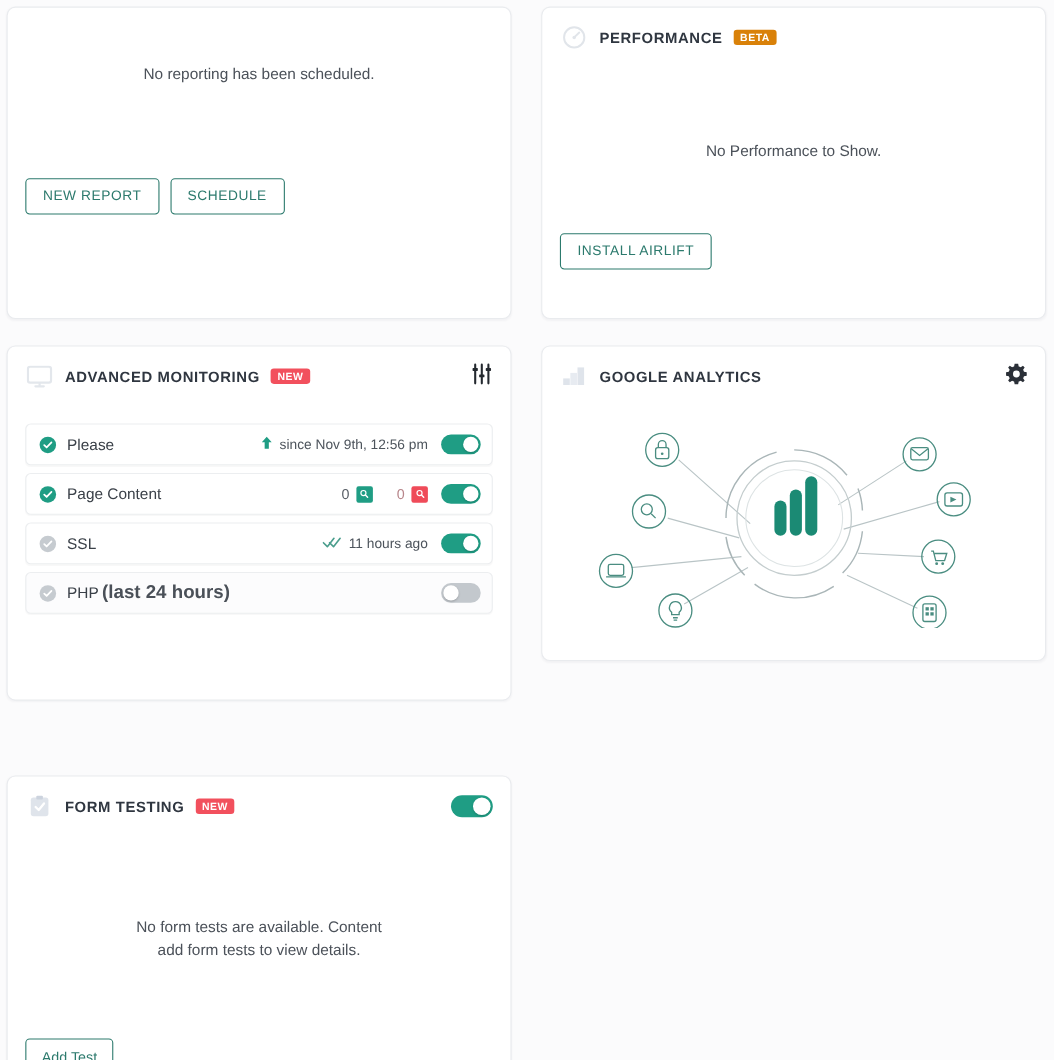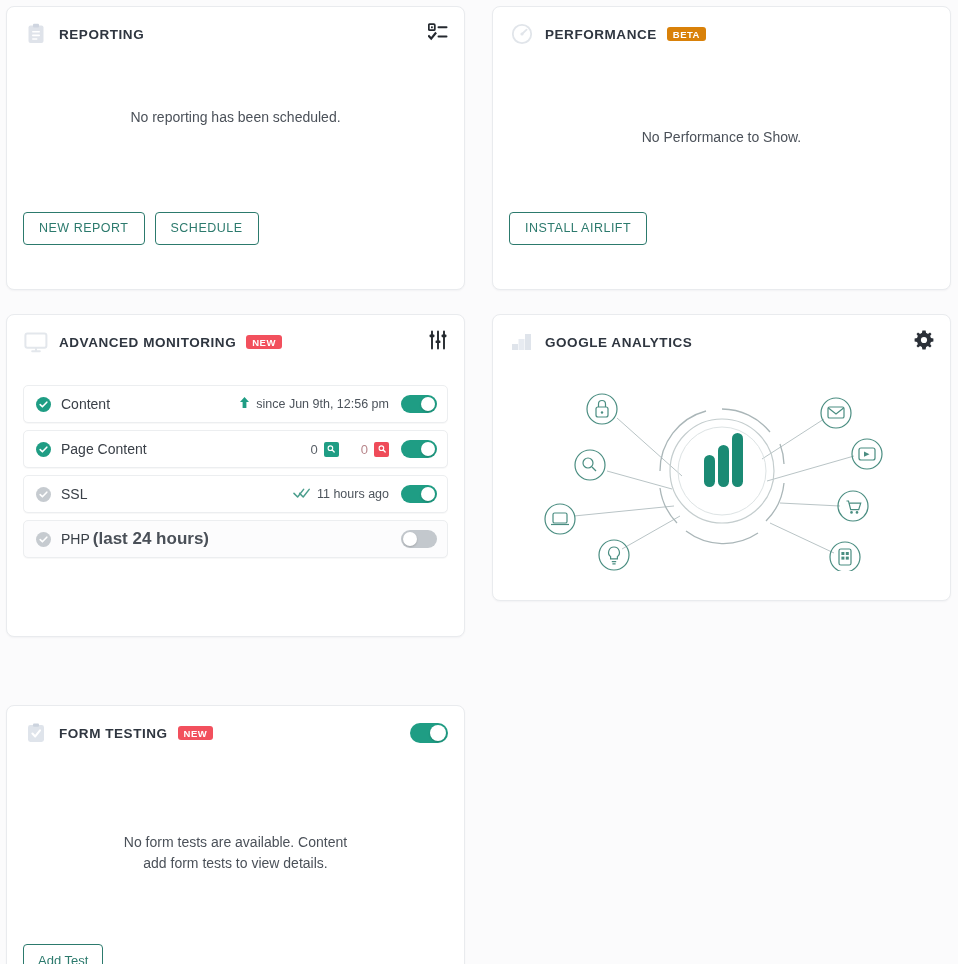--- a/index.html
+++ b/index.html
@@ -190,43 +190,20 @@
   #card-formtesting .empty-msg { margin-bottom: 70px; }
   .gear { cursor: pointer; }
 </style>
 </head>
 <body>
 
 <div class="page">
   <div class="grid">
 
     <div class="card" id="card-reporting" style="height:284px;">
-      <div class="card-head">
-        <span class="head-icon">
-          <svg width="20" height="22" viewBox="0 0 20 22" fill="none">
-            <rect x="2.5" y="2.5" width="15" height="17.5" rx="2" fill="#dfe3ea"></rect>
-            <rect x="7" y="0.8" width="6" height="3.6" rx="1" fill="#cfd5e0"></rect>
-            <rect x="6" y="8" width="8" height="1.6" rx="0.8" fill="#ffffff"></rect>
-            <rect x="6" y="11.6" width="8" height="1.6" rx="0.8" fill="#ffffff"></rect>
-            <rect x="6" y="15.2" width="5.5" height="1.6" rx="0.8" fill="#ffffff"></rect>
-          </svg>
-        </span>
-        <span class="card-title">REPORTING</span>
-        <span class="head-right">
-          <span style="cursor:pointer;">
-            <svg width="20" height="18" viewBox="0 0 20 18">
-              <rect x="0.8" y="1.2" width="6" height="6" rx="1" fill="none" stroke="#24292f" stroke-width="1.8"></rect>
-              <rect x="3" y="3.4" width="1.8" height="1.8" fill="#24292f"></rect>
-              <rect x="9.5" y="3.2" width="10" height="2" rx="1" fill="#24292f"></rect>
-              <path d="M1 13.2 L3.2 15.6 L7.4 10.4" fill="none" stroke="#24292f" stroke-width="2.2" stroke-linecap="square"></path>
-              <rect x="9.5" y="12.4" width="10" height="2" rx="1" fill="#24292f"></rect>
-            </svg>
-          </span>
-        </span>
-      </div>
       <div class="card-body">
         <p class="empty-msg">No reporting has been scheduled.</p>
         <div class="btn-row">
           <button class="btn">NEW REPORT</button>
           <button class="btn">SCHEDULE</button>
         </div>
       </div>
     </div>
 
     <div class="card" id="card-performance" style="height:284px;">
@@ -273,28 +250,28 @@
       </div>
       <div class="card-body">
         <div class="mon-list">
 
           <div class="mon-row">
             <span class="status-dot on">
               <svg width="9" height="9" viewBox="0 0 9 9">
                   <path d="M1.2 4.6 L3.4 6.8 L7.8 2.2" fill="none" stroke="#fff" stroke-width="1.6" stroke-linecap="round" stroke-linejoin="round"></path>
                 </svg>
             </span>
-            <span class="mon-label">Content</span>
+            <span class="mon-label">Please</span>
             <span class="mon-meta">
               <span>
                 <svg width="11" height="13" viewBox="0 0 11 13">
                     <path d="M5.5 1 L10 6 H7.4 V12 H3.6 V6 H1 Z" fill="#1f9d84"></path>
                   </svg>
               </span>
-              <span>since Jun 9th, 12:56 pm</span>
+              <span>since Nov 9th, 12:56 pm</span>
             </span>
             <span class="toggle on">
                 <span class="knob"></span>
               </span>
           </div>
 
           <div class="mon-row">
             <span class="status-dot on">
               <svg width="9" height="9" viewBox="0 0 9 9">
                   <path d="M1.2 4.6 L3.4 6.8 L7.8 2.2" fill="none" stroke="#fff" stroke-width="1.6" stroke-linecap="round" stroke-linejoin="round"></path>

